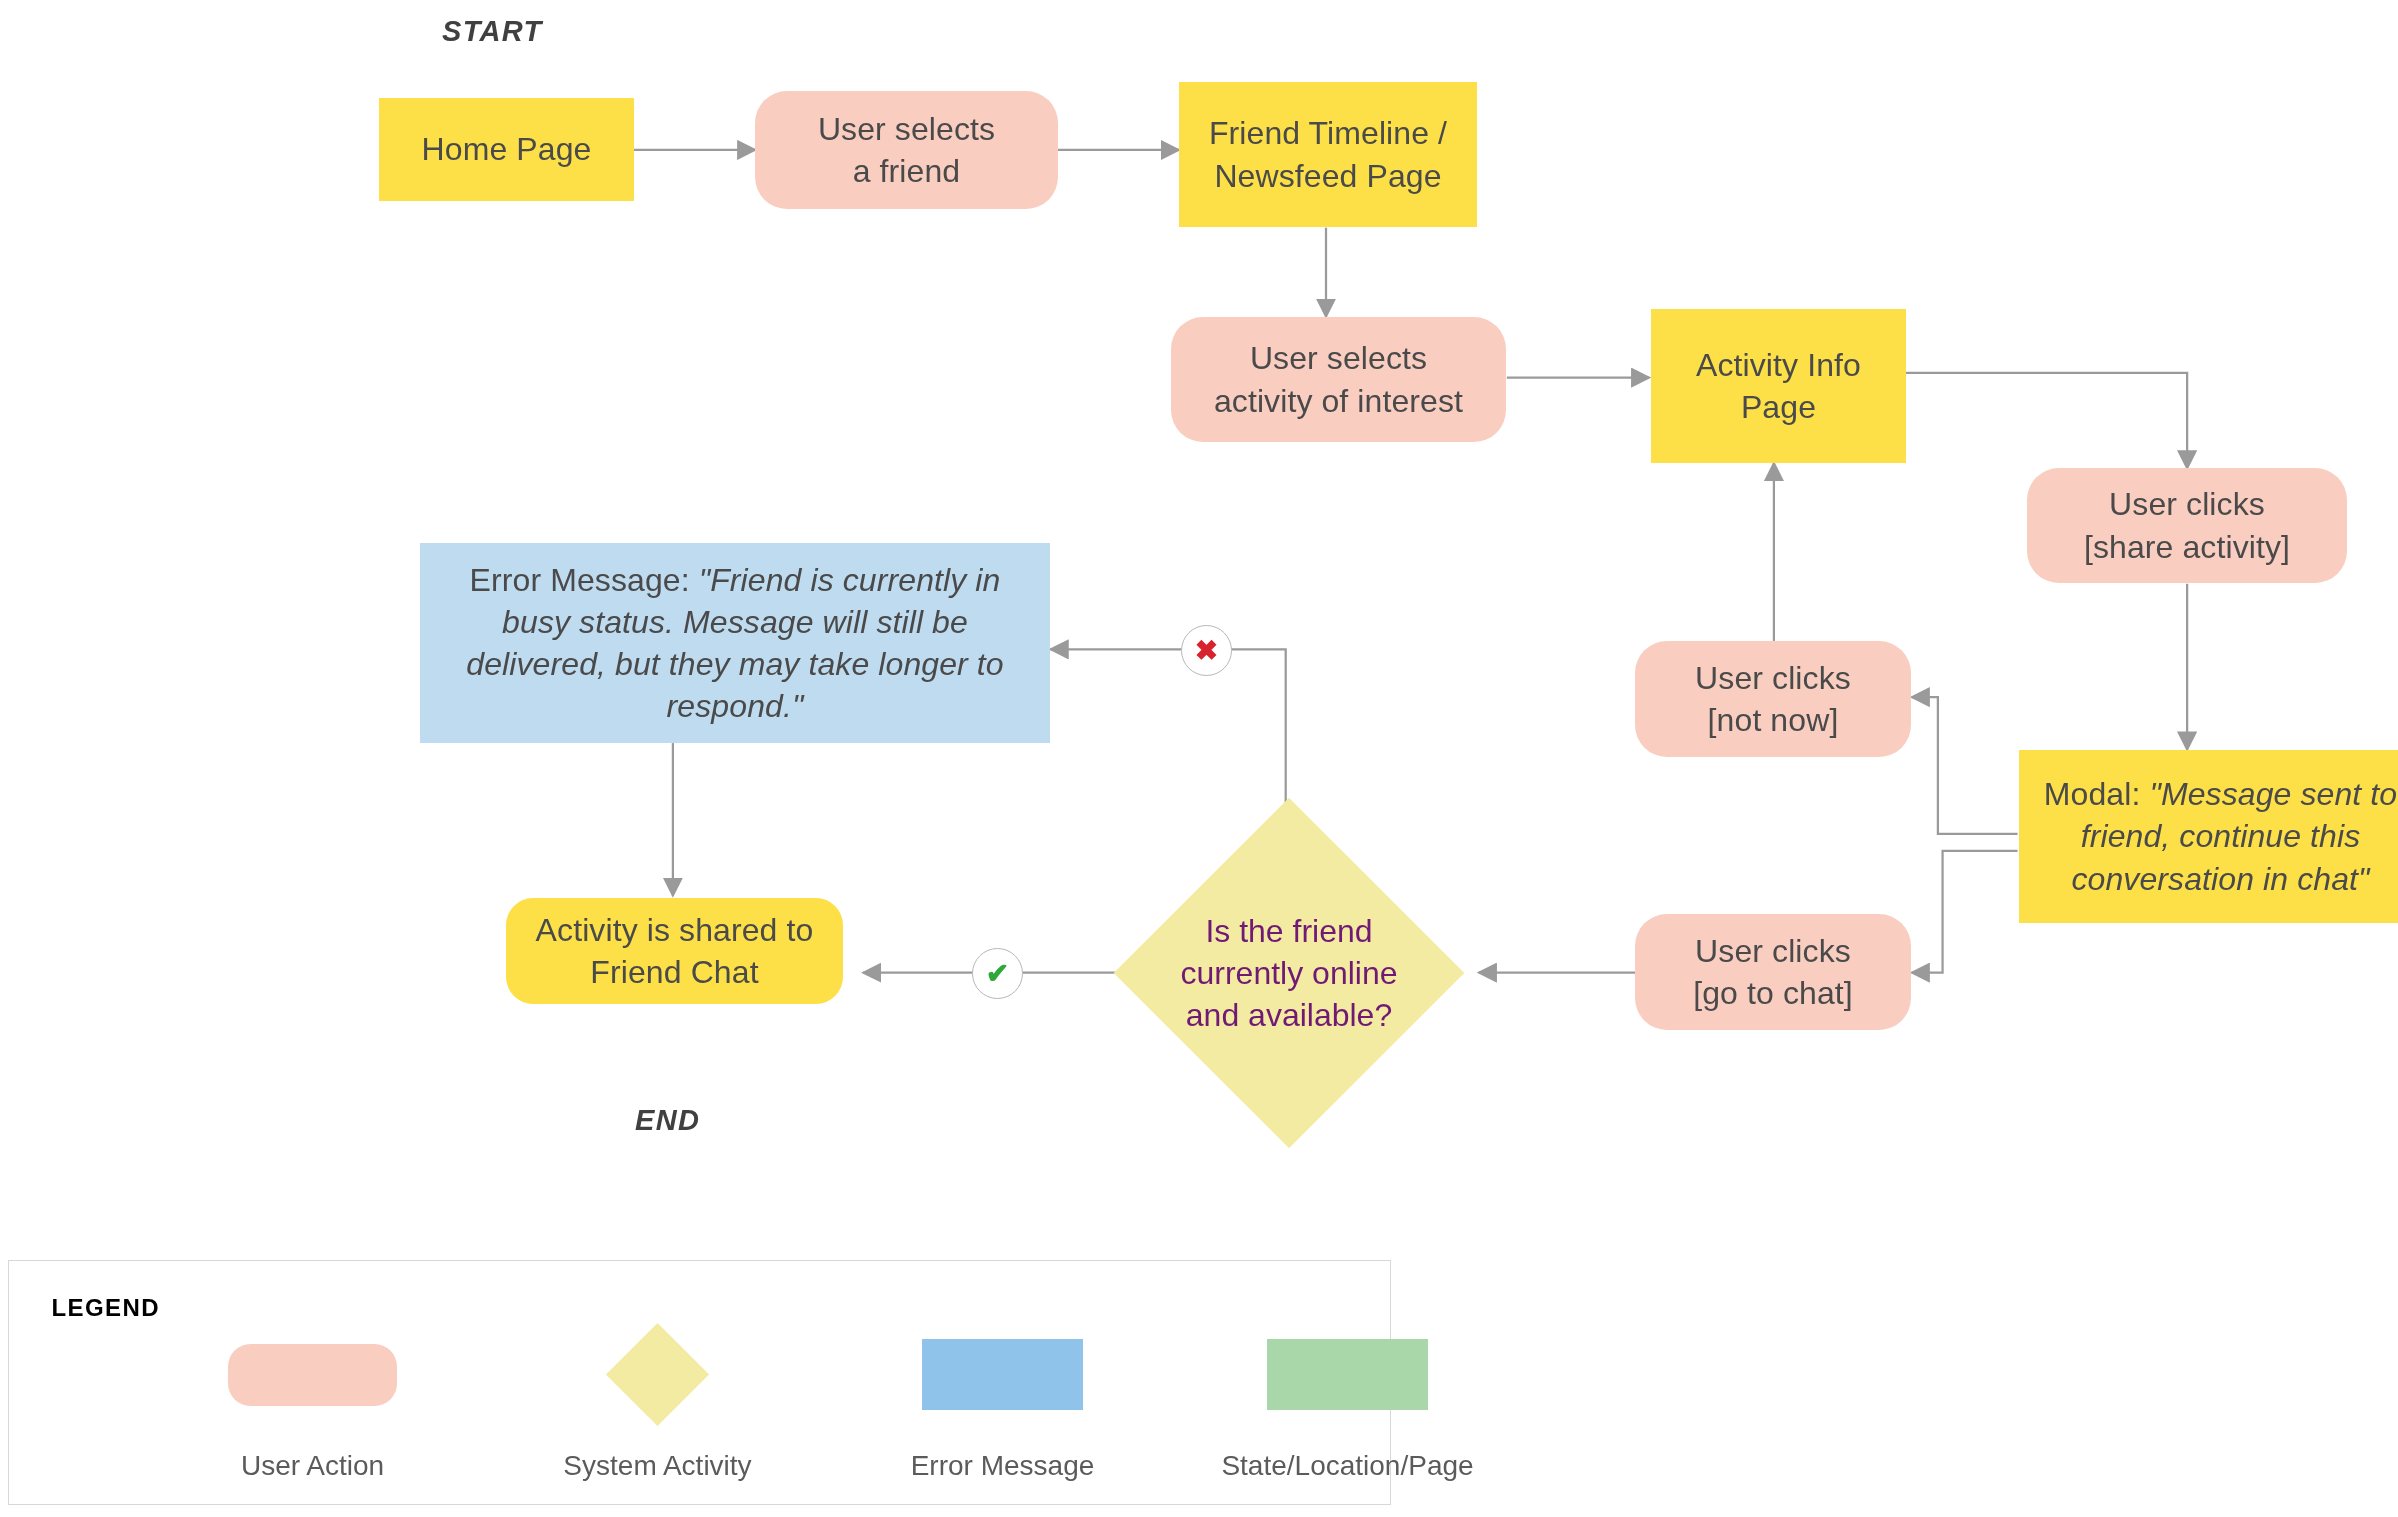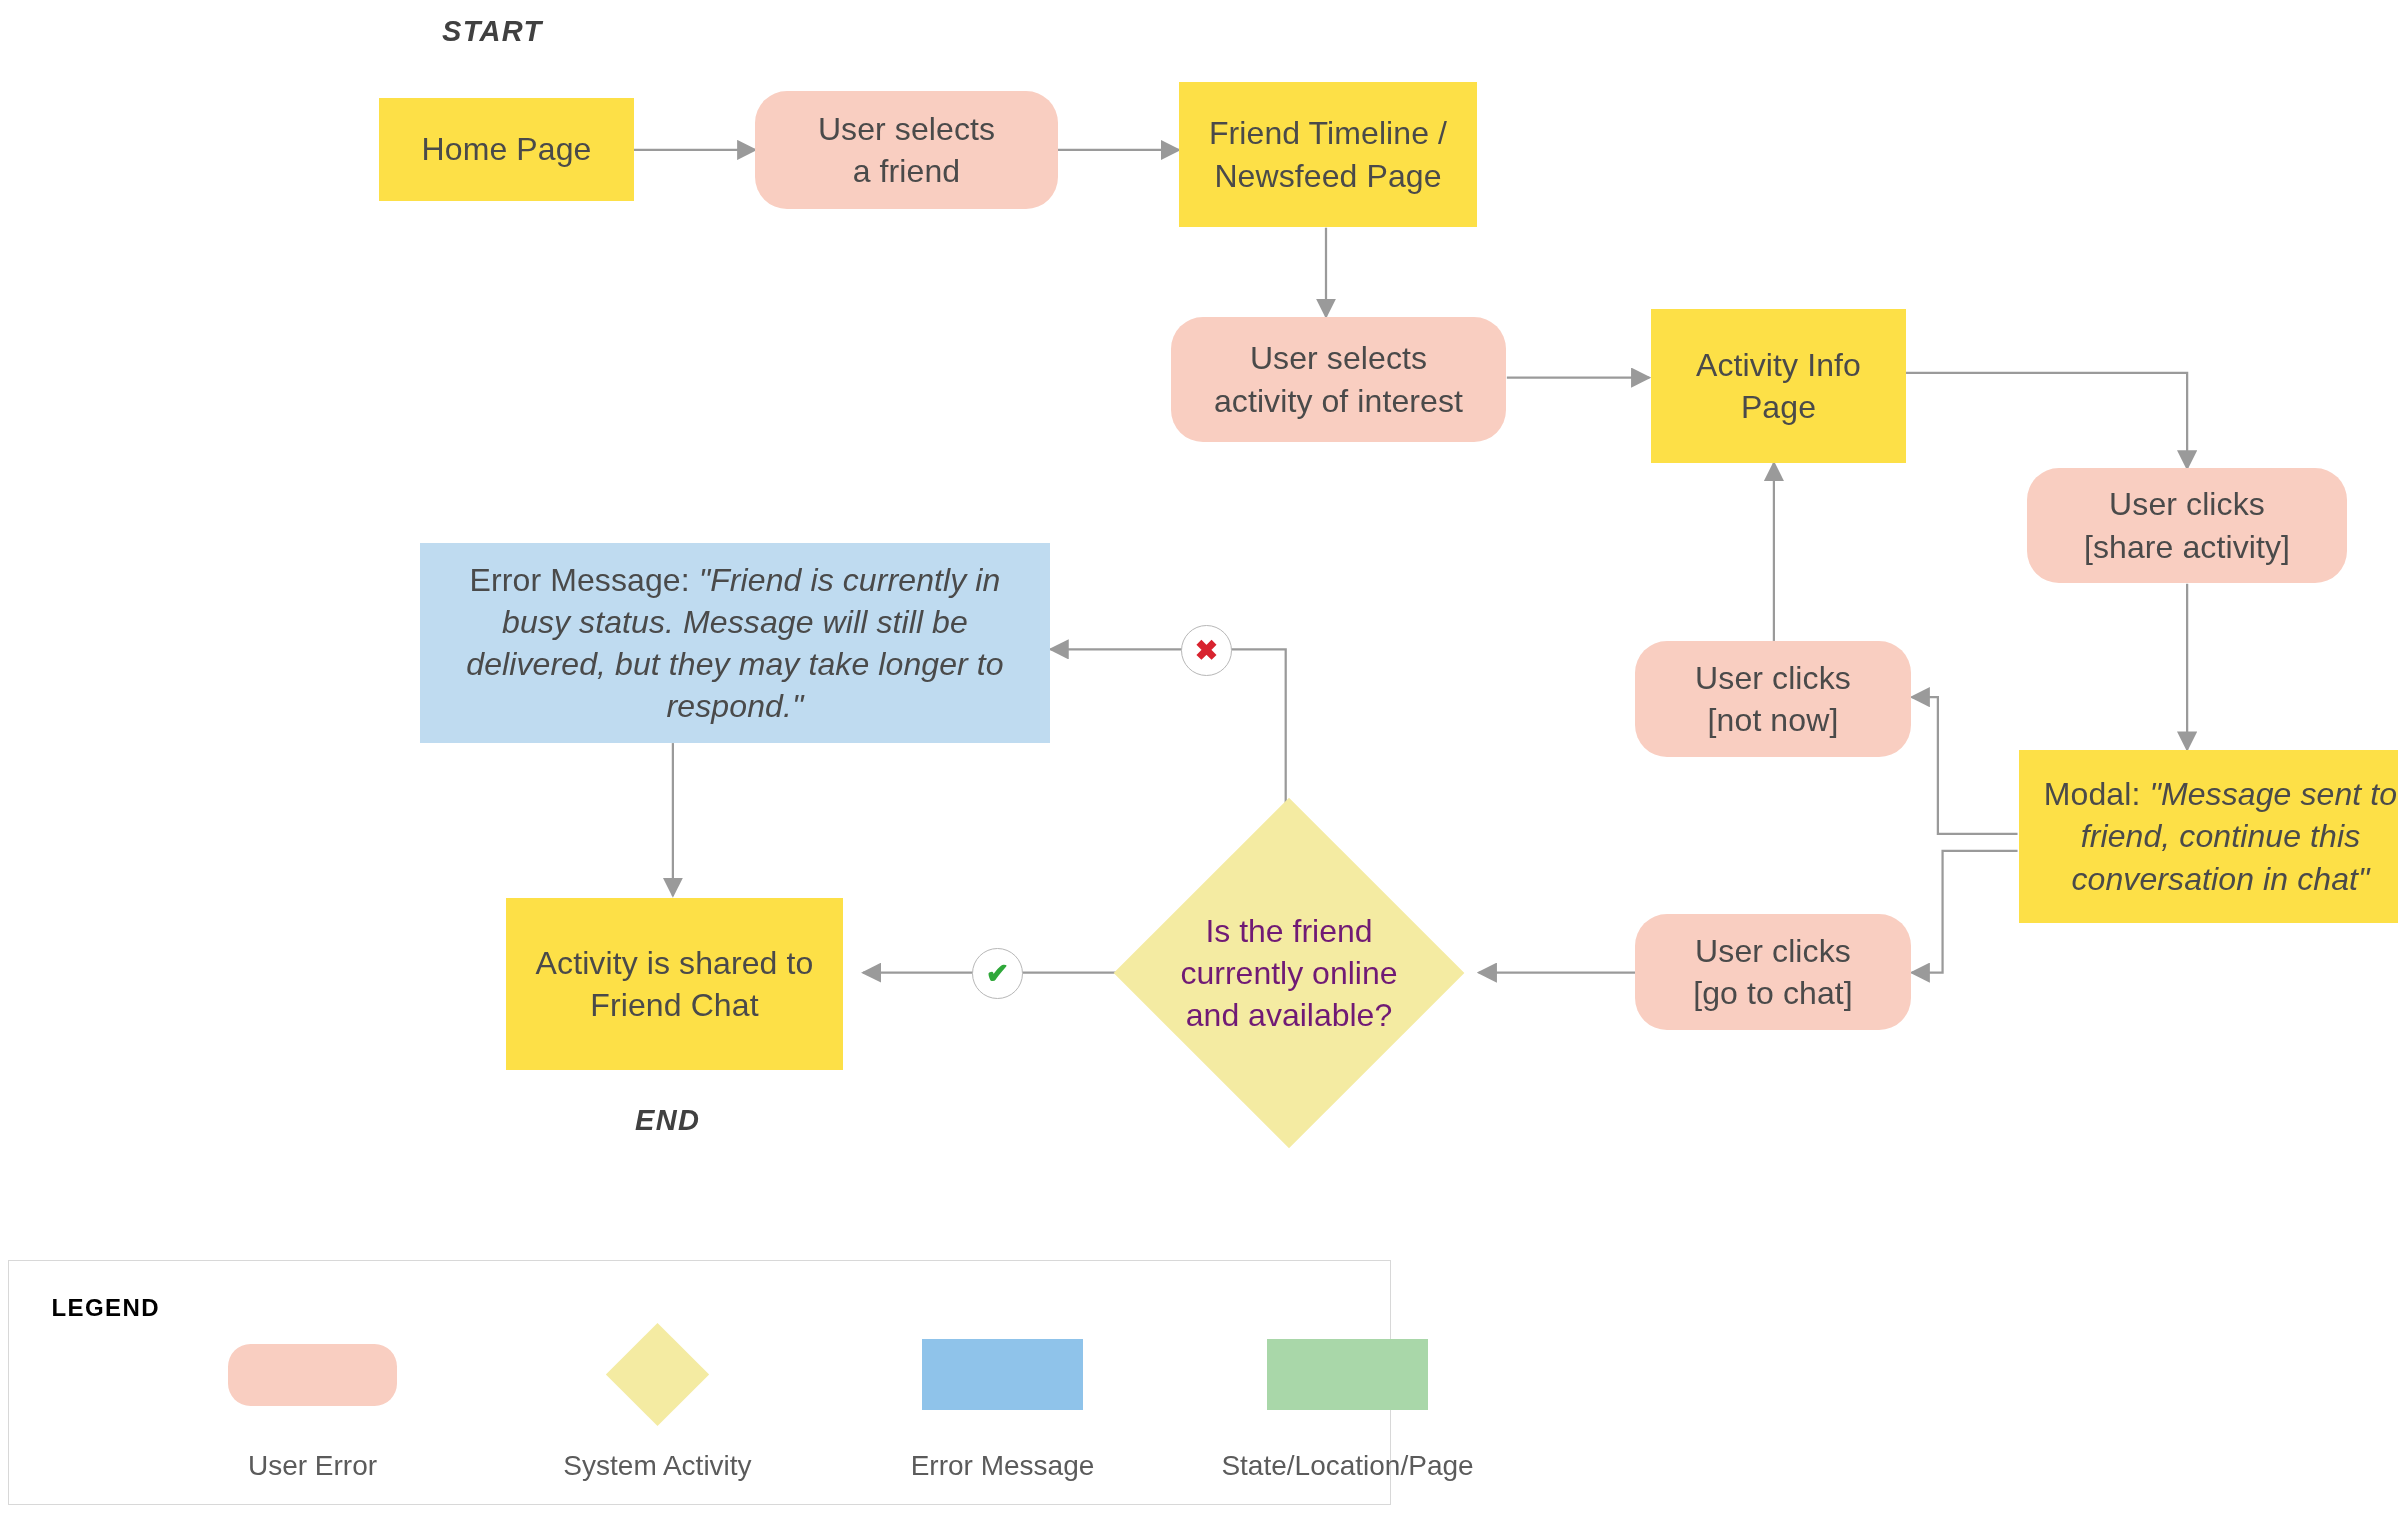--- a/index.html
+++ b/index.html
@@ -272,21 +272,21 @@
       <span>and available?</span>
     </div>
   </div>
 
   <div class="node error" style="left:420px; top:543px; width:630px; height:200px; padding:5.6px 22.5px;">
     <span class="txt">
       <span>Error Message: </span><span class="ital">"Friend is currently in busy status. Message will still be delivered, but they may take longer to respond."</span>
     </span>
   </div>
 
-  <div class="node state" style="left:506px; top:898px; width:337px; height:172px;">
+  <div class="node state" style="left:506px; top:898px; width:337px; height:106px;border-radius:27px;">
     <span class="txt">
       <span>Activity is shared to</span><br>
       <span>Friend Chat</span>
     </span>
   </div>
 
   <div class="badge no" style="left:1181px; top:625px;">
     <span>✖</span>
   </div>
   <div class="badge yes" style="left:972px; top:948px;">
@@ -294,21 +294,21 @@
   </div>
 
   <div id="legend">
     <div class="legend-title">LEGEND</div>
     <div class="legend-items">
 
       <div class="legend-item">
         <div class="legend-swatch-wrap">
           <div class="sw-action"></div>
         </div>
-        <div class="legend-label">User Error</div>
+        <div class="legend-label">User Action</div>
       </div>
 
       <div class="legend-item">
         <div class="legend-swatch-wrap">
           <div class="sw-decision"></div>
         </div>
         <div class="legend-label">System Activity</div>
       </div>
 
       <div class="legend-item">

